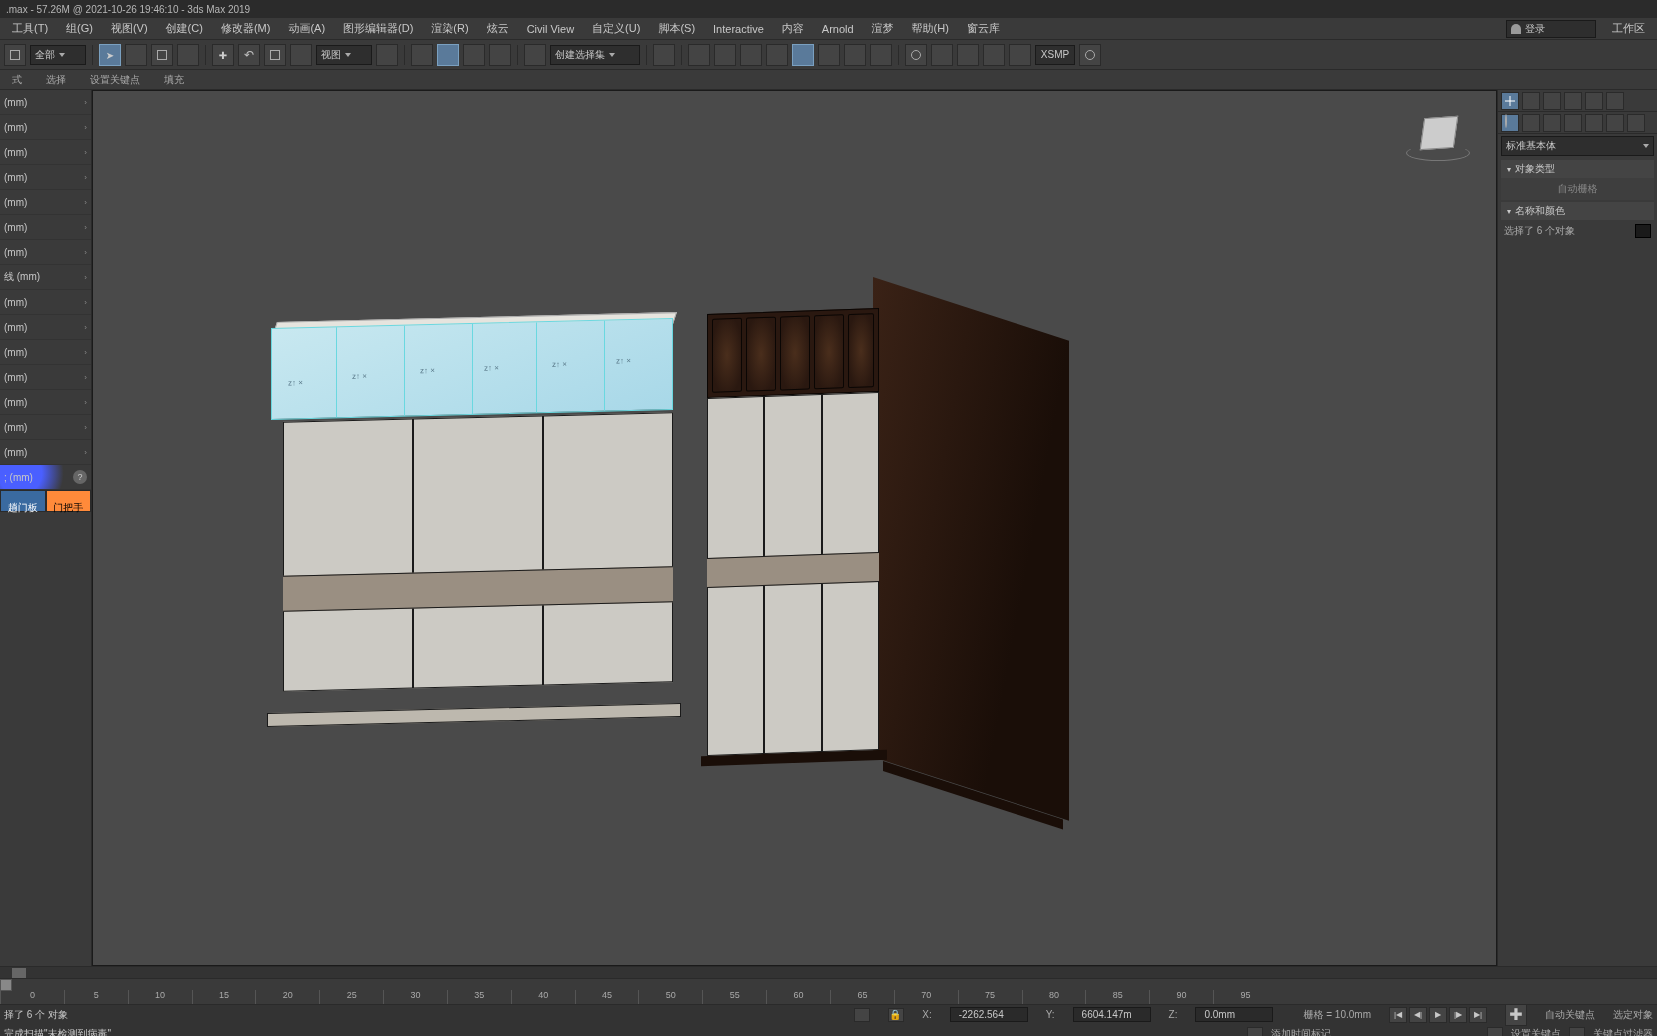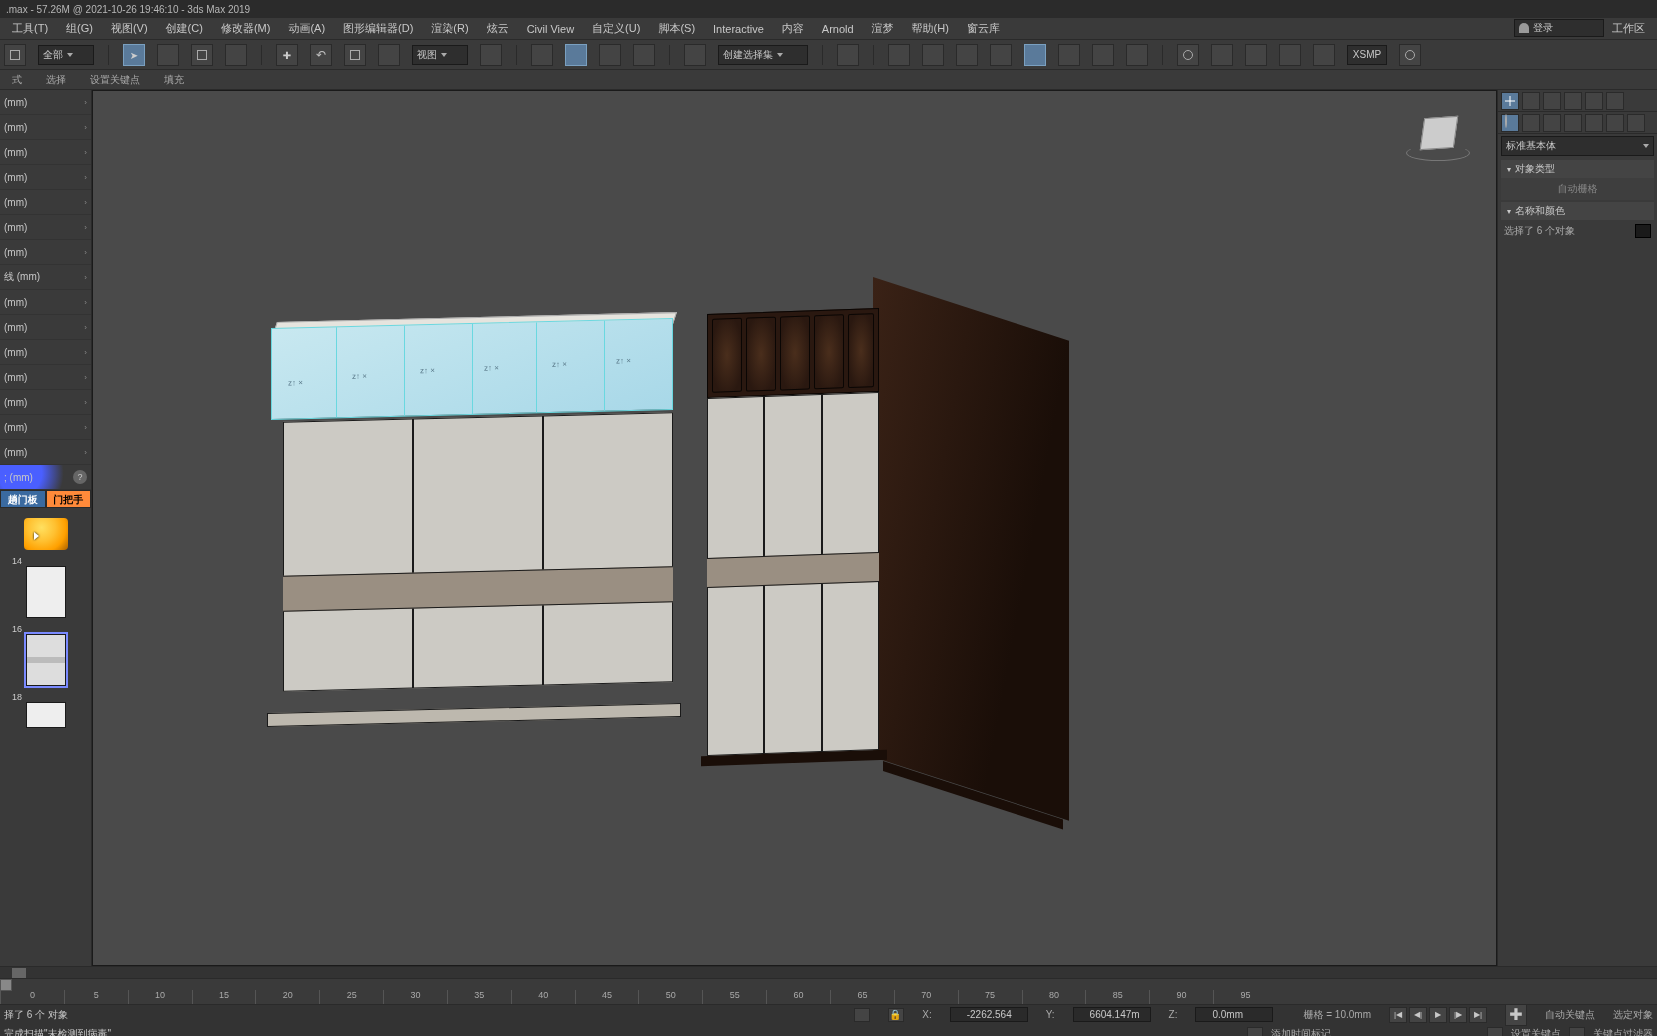--- a/index.html
+++ b/index.html
@@ -4,47 +4,47 @@
 <style>
 * { margin: 0; padding: 0; box-sizing: border-box; font-family: "Microsoft YaHei", Arial, sans-serif; }
 html, body { width: 1657px; height: 1036px; overflow: hidden; background: #3a3a3a; color: #c8c8c8; font-size: 11px; }
 
 
 .titlebar { height: 18px; background: #2b2b2b; display: flex; align-items: center; padding: 0 6px; font-size: 10px; color: #b7b7b7; }
 
 
 .menubar { height: 22px; background: #3a3a3a; display: flex; align-items: center; padding: 0 4px; gap: 2px; border-bottom: 1px solid #2a2a2a; }
 .menubar .menuitem { padding: 2px 8px; font-size: 11px; cursor: pointer; }
-.menubar .right { margin-left: auto; display: flex; gap: 0; }
+.menubar .right { margin-left: auto; display: flex; align-items: center; gap: 8px; }
 .login-box { background: #2e2e2e; border: 1px solid #1a1a1a; height: 18px; width: 90px; display: flex; align-items: center; padding: 0 4px; font-size: 10px; }
 .login-box .person-icon { width: 10px; height: 10px; background: #9a9a9a; border-radius: 50% 50% 0 0; margin-right: 4px; }
 
 
-.toolbar { height: 30px; background: #3a3a3a; display: flex; align-items: center; padding: 0 4px; gap: 12px; border-bottom: 1px solid #2a2a2a; }
+.toolbar { height: 30px; background: #3a3a3a; display: flex; align-items: center; padding: 0 4px; gap: 4px; border-bottom: 1px solid #2a2a2a; }
 .tb-btn { width: 22px; height: 22px; background: #444; border: 1px solid #2a2a2a; cursor: pointer; display: flex; align-items: center; justify-content: center; position: relative; }
 .tb-btn.active { background: #5a7a9a; border-color: #7aa0c0; }
 .tb-sep { width: 1px; height: 20px; background: #2a2a2a; margin: 0 2px; }
 .tb-combo { height: 20px; background: #2e2e2e; border: 1px solid #1a1a1a; font-size: 10px; padding: 0 4px; display: flex; align-items: center; gap: 4px; cursor: pointer; }
 .tb-combo .arrow { width: 0; height: 0; border-left: 3px solid transparent; border-right: 3px solid transparent; border-top: 4px solid #aaa; }
 
 
 .subtoolbar { height: 20px; background: #3a3a3a; display: flex; align-items: center; font-size: 10px; color: #aaa; border-bottom: 1px solid #2a2a2a; }
 .subtoolbar .tab { padding: 0 12px; cursor: pointer; }
 
 
 .main { display: flex; height: calc(100% - 18px - 22px - 30px - 20px - 12px - 12px - 26px - 20px); }
 
 
 .leftpanel { width: 92px; background: #3a3a3a; border-right: 1px solid #2a2a2a; display: flex; flex-direction: column; overflow: hidden; }
 .left-list { flex: 0 0 auto; text-align: right; }
 .left-item { height: 25px; display: flex; align-items: center; justify-content: space-between; padding: 0 4px; font-size: 10px; cursor: pointer; border-bottom: 1px solid #333; }
 .left-item .chev { font-size: 8px; color: #888; }
 .left-item.highlight { background: radial-gradient(circle at 20px 8px, #4a5fff 0%, #4a5fff 30%, transparent 60%); }
 .left-tabs { display: flex; height: 18px; font-size: 10px; }
-.left-tabs .ltab { flex: 1; text-align: center; padding: 2px 0; cursor: pointer; border: 1px solid #2a2a2a; font-weight: bold; }
+.left-tabs .ltab { flex: 1; text-align: center; padding: 10px 0; cursor: pointer; border: 1px solid #2a2a2a; }
 .left-tabs .ltab.active { background: #ff8a3a; color: #000; }
 .left-tabs .ltab:not(.active) { background: #3a6aa0; color: #fff; }
 .left-thumbs { flex: 1; padding: 4px 2px; overflow: hidden; }
 .thumb-wrap { margin: 6px auto 2px; display: flex; flex-direction: column; align-items: center; }
 .thumb-wrap.selected .thumb { outline: 2px solid #7a8aff; }
 .thumb-label { font-size: 9px; color: #ccc; align-self: flex-start; margin-left: 10px; }
 .thumb { width: 40px; height: 52px; background: #2a2a2a; border: 1px solid #1a1a1a; display: flex; flex-direction: column; }
 .thumb .seg { flex: 1; }
 .thumb-first { width: 44px; height: 32px; background: radial-gradient(circle at 40% 30%, #ffe060 0%, #ffc030 40%, #ffa000 70%, #aa6000 100%); border-radius: 4px; position: relative; }
 .cursor-arrow { position: absolute; left: 10px; top: 14px; width: 0; height: 0; border-left: 5px solid #fff; border-top: 4px solid transparent; border-bottom: 4px solid transparent; filter: drop-shadow(0 0 1px #000); }
@@ -95,21 +95,21 @@
 .rp-swatch { width: 16px; height: 14px; background: #1a1a1a; border: 1px solid #000; }
 
 
 .scrollbar-h { height: 12px; background: #333; border-top: 1px solid #2a2a2a; display: flex; align-items: center; }
 .scrollbar-h .thumb-h { width: 14px; height: 10px; background: #666; margin-left: 12px; }
 .timeline { height: 26px; background: #3a3a3a; border-top: 1px solid #2a2a2a; position: relative; display: flex; align-items: flex-start; }
 .tl-slider { position: absolute; left: 0; top: 0; width: 12px; height: 12px; background: #888; border: 1px solid #555; }
 .tl-ruler { position: absolute; left: 0; right: 380px; bottom: 0; height: 14px; display: flex; }
 .tl-tick { flex: 1; text-align: center; font-size: 9px; color: #aaa; border-left: 1px solid #555; }
 .statusline1 { height: 20px; background: #333; border-top: 1px solid #2a2a2a; display: flex; align-items: center; font-size: 10px; padding: 0 4px; gap: 18px; }
-.statusline1 .coord-field { background: #2a2a2a; border: 1px solid #1a1a1a; height: 15px; padding: 0 16px; width: 78px; display: inline-flex; align-items: center; }
+.statusline1 .coord-field { background: #2a2a2a; border: 1px solid #1a1a1a; height: 15px; padding: 0 8px; width: 78px; display: inline-flex; align-items: center; }
 .playback { display: flex; gap: 2px; margin-left: auto; }
 .play-btn { width: 18px; height: 16px; background: #444; border: 1px solid #2a2a2a; cursor: pointer; display: flex; align-items: center; justify-content: center; font-size: 8px; }
 .statusline2 { height: 20px; background: #333; display: flex; align-items: center; font-size: 10px; padding: 0 4px; gap: 8px; }
 .big-plus { width: 22px; height: 22px; background: #444; border: 1px solid #2a2a2a; display: flex; align-items: center; justify-content: center; font-size: 16px; cursor: pointer; }
 .mini-btn { width: 16px; height: 14px; background: #444; border: 1px solid #2a2a2a; cursor: pointer; }
 .flex-spacer { flex: 1; }
 .sl-label { color: #aaa; }
 
 
 .ic-undo::before { content: "↶"; color: #c0c0c0; font-size: 12px; }
@@ -297,47 +297,20 @@
         </div>
       <div class="left-item highlight">
           <span>; (mm)</span>
           <span class="help-icon">?</span>
         </div>
     </div>
     <div class="left-tabs">
       <span class="ltab">趟门板</span>
       <span class="ltab active">门把手</span>
     </div>
-    <div class="left-thumbs">
-      <div class="thumb-wrap">
-        <div class="thumb-first">
-            <span class="cursor-arrow"></span>
-          </div>
-      </div>
-      <div class="thumb-wrap">
-        <span class="thumb-label">14</span>
-        <div class="thumb">
-            <div class="seg" style="background:#eee"></div>
-          </div>
-      </div>
-      <div class="thumb-wrap selected">
-        <span class="thumb-label">16</span>
-        <div class="thumb">
-          <div class="seg" style="background:#ddd;flex:2"></div>
-          <div class="seg" style="background:#bbb;flex:0.6"></div>
-          <div class="seg" style="background:#ddd;flex:2"></div>
-        </div>
-      </div>
-      <div class="thumb-wrap">
-        <span class="thumb-label">18</span>
-        <div class="thumb" style="height:26px">
-            <div class="seg" style="background:#eee"></div>
-          </div>
-      </div>
-    </div>
   </div>
 
   <div class="viewport">
     <div class="viewcube-wrap">
       <div class="viewcube"></div>
       <div class="viewcube-ring"></div>
     </div>
     <div class="scene">
 
       <div class="lw-top3d"></div>

